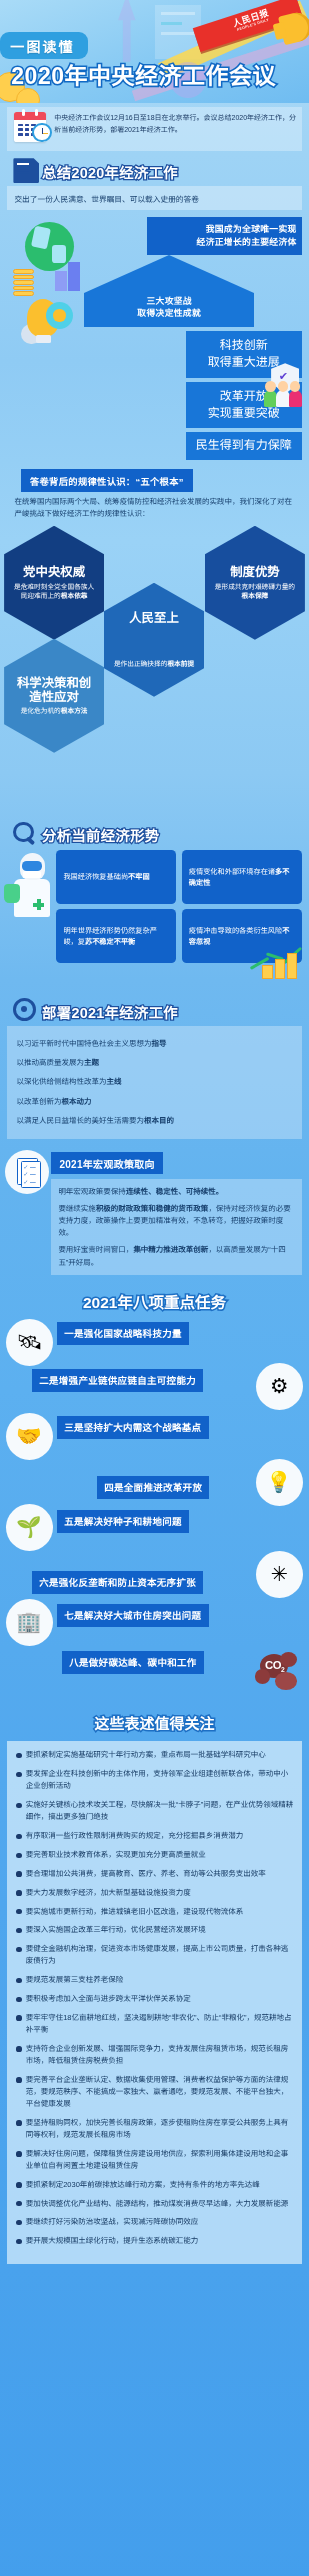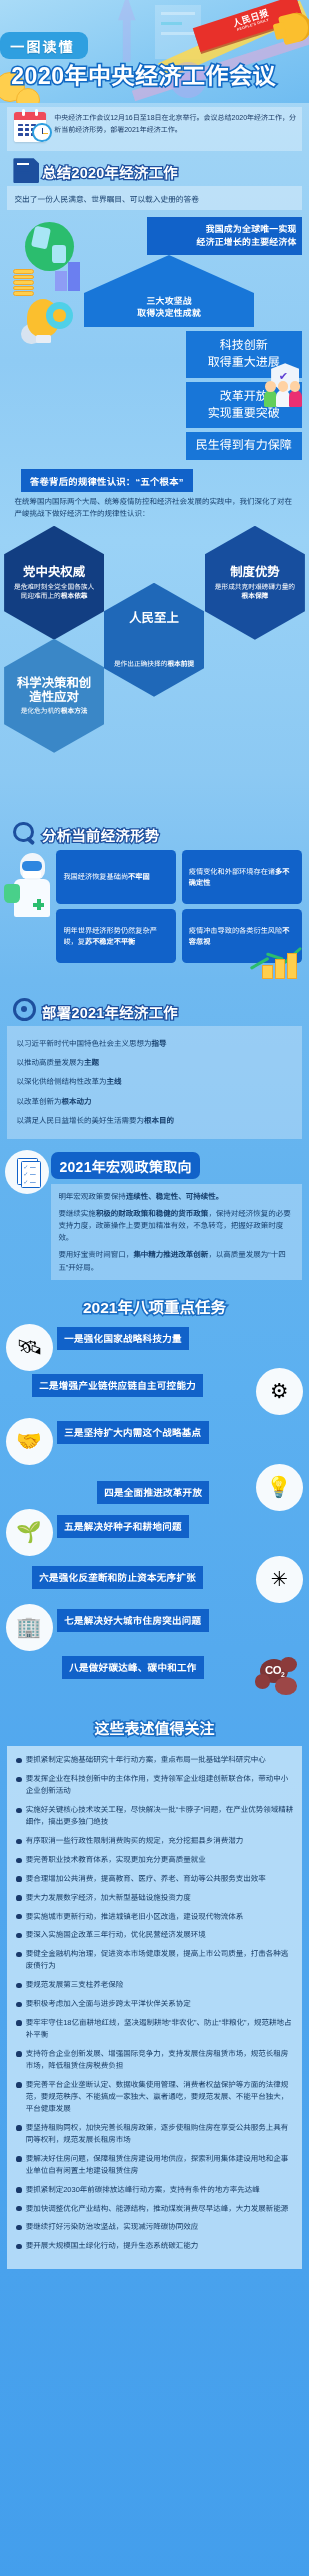--- a/index.html
+++ b/index.html
@@ -199,40 +199,40 @@
   .panel .row { font-size:7.5px; color:#17406e; line-height:1.6; padding:3.6px 0; }
   .panel .row b { font-weight:bold; }
 
   
   .macro { position:relative; margin:13.4px 7.2px 0 7.2px; padding-left:44px; }
   .clipb { position:absolute; left:-2.1px; top:-2.1px; width:44px; height:44px; border-radius:50%;
            background:#f4f9fd; }
   .clipb .pg{position:absolute;left:12.4px;top:8.2px;width:20.6px;height:27px;background:#fff;border:1.5px solid #1162c9;border-radius:1.5px;}
   .clipb .pg2{position:absolute;left:15.5px;top:10.8px;width:20.6px;height:27px;background:#fff;border:1.5px solid #1162c9;border-radius:1.5px;}
   .clipb .ck{position:absolute;color:#1162c9;font-size:5.7px;font-weight:bold;}
-  .macro .mh { display:inline-block; background:#1162c9; color:#fff; font-size:14px; font-weight:bold;
-               padding:3.6px 8.2px; letter-spacing:0.3px;border-radius:7px; }
+  .macro .mh { display:inline-block; background:#1162c9; color:#fff; font-size:10px; font-weight:bold;
+               padding:3.6px 8.2px; letter-spacing:0.3px; }
   .macro .mp { margin-top:5.2px; background:rgba(255,255,255,.30); padding:6.2px 7.2px; }
   .macro .mp p { font-size:7.5px; color:#17406e; line-height:1.62; margin-bottom:5.2px; }
   .macro .mp p:last-child { margin-bottom:0; }
   .macro .mp b { font-weight:bold; }
 
   
   .tasks-title { text-align:center; margin:15.5px 0 6.2px 0; font-size:15.5px; font-weight:bold;
                  color:#fff; -webkit-text-stroke:3.1px #1d6fc4; paint-order:stroke fill; }
   .task { position:relative; height:47px; }
   .task .bar { position:absolute; background:#1162c9; color:#fff; font-weight:bold;
                font-size:9.5px; padding:4.6px 7.2px; letter-spacing:0.3px; white-space:nowrap; }
   .task .circ { position:absolute; width:47px; height:47px; border-radius:50%; background:#f6fafd; }
   .t1 .bar{ left:57px; top:3.1px; } .t1 .circ{ left:6.2px; top:0; }
   .t2 .bar{ left:32px;  top:3.1px; } .t2 .circ{ right:6.2px; top:-3.1px; }
   .t3 .bar{ left:57px; top:3.1px; } .t3 .circ{ left:6.2px; top:0; }
   .t4 .bar{ left:97px; top:16px; } .t4 .circ{ right:6.2px; top:-1px; }
   .t5 .bar{ left:57px; top:3.1px; } .t5 .circ{ left:6.2px; top:-3.1px; }
-  .t6 .bar{ left:32px;  top:7px; } .t6 .circ{ right:6.2px; top:-3.1px; }
+  .t6 .bar{ left:32px;  top:17px; } .t6 .circ{ right:6.2px; top:-3.1px; }
   .t7 .bar{ left:57px; top:3.1px; } .t7 .circ{ left:6.2px; top:-2.1px; }
   .t8 .bar{ left:62px; top:3.1px; }
   .emo { position:absolute; left:50%; top:50%; transform:translate(-50%,-50%); font-size:20.6px; line-height:1;}
   .co2 { position:absolute; right:8.2px; top:4.1px; width:46px; height:39px; }
   .co2 .blob{position:absolute;border-radius:50%;background:#8c3b3b;}
   .co2 .b1{left:5.2px;top:2.1px;width:28px;height:24px;background:#7d3535;}
   .co2 .b2{left:25px;top:0;width:17.5px;height:15.5px;}
   .co2 .b3{left:0;top:17.5px;width:15.5px;height:14.4px;}
   .co2 .b4{left:20.6px;top:20.6px;width:21.6px;height:17.5px;background:#9c4747;}
   .co2 .lbl{position:absolute;left:10.3px;top:7.2px;color:#fff;font-size:11.3px;font-weight:bold;letter-spacing:-0.5px;}

